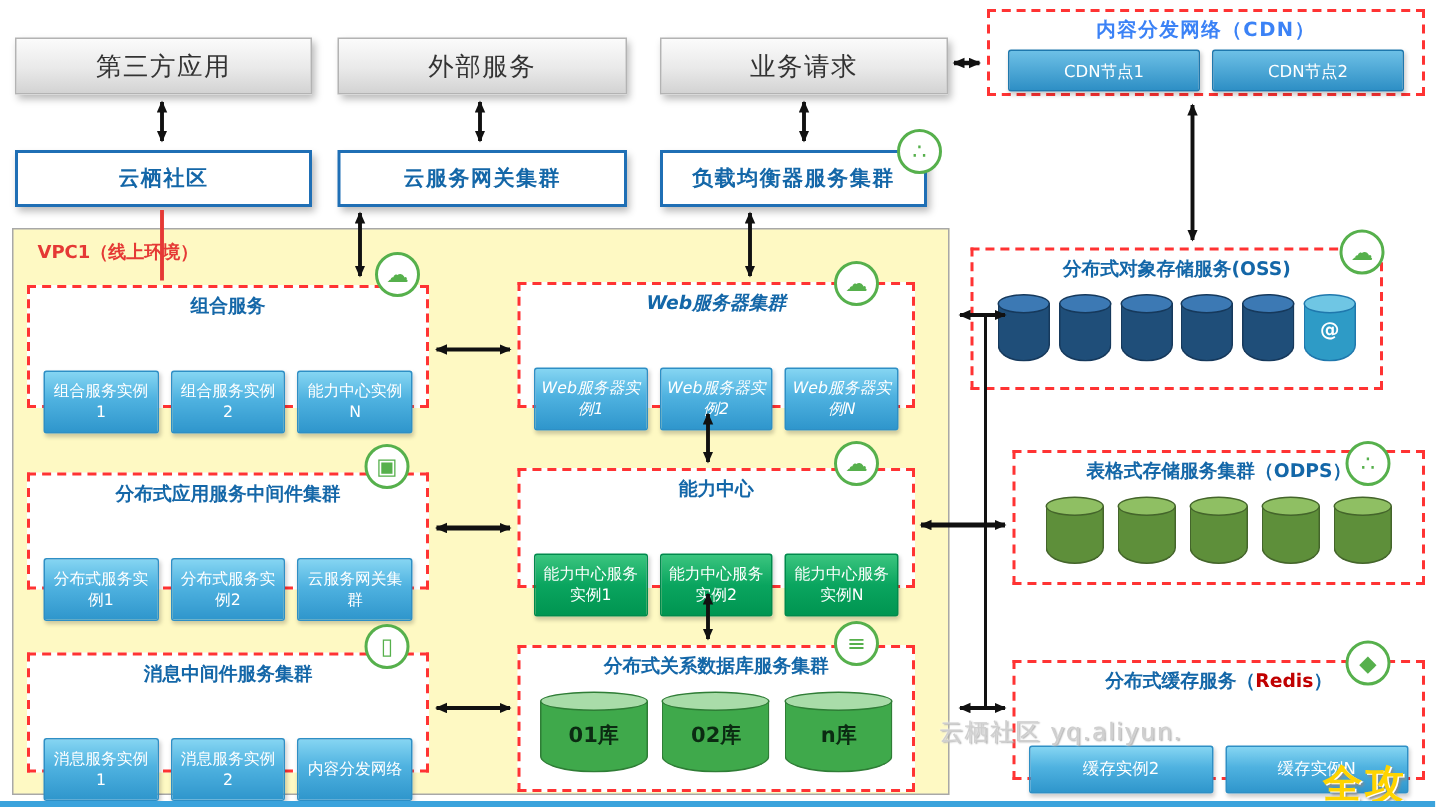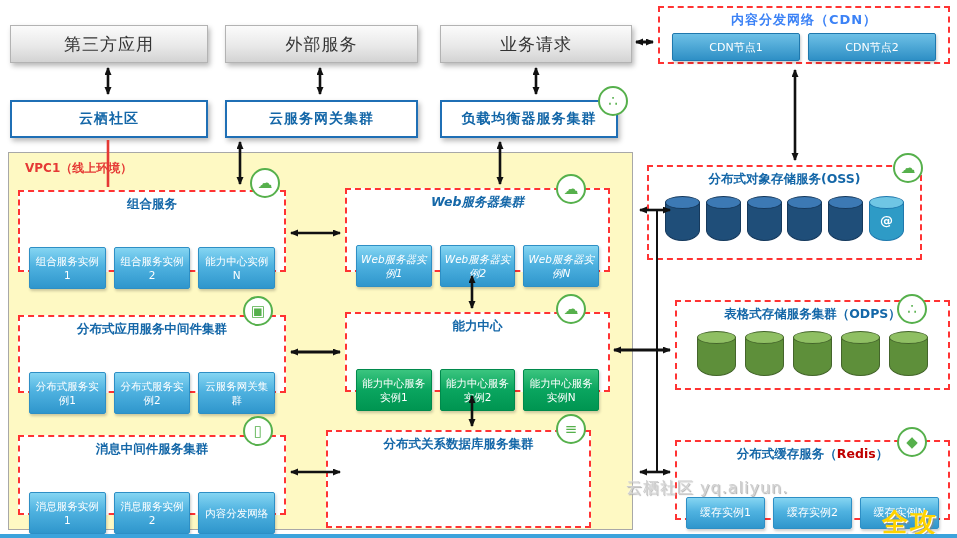--- a/index.html
+++ b/index.html
@@ -181,22 +181,39 @@
         </div>
       <div class="inst green">
           <span>能力中心服务实例2</span>
         </div>
       <div class="inst green">
           <span>能力中心服务实例N</span>
         </div>
     </div>
   </div>
 
-  <div class="group" style="left:326px;top:430px;width:265px;height:98px;">
+  <div class="group" style="left:345px;top:430px;width:265px;height:98px;">
     <div class="gtitle">分布式关系数据库服务集群</div>
+    <div class="grow" style="justify-content:space-around;padding:8px 12px 6px;">
+      <div class="cyl brgreen" style="width:72px;height:54px;">
+        <div class="cyl-top"></div>
+        <div class="cyl-bod"></div>
+        <span class="cyl-label">01库</span>
+      </div>
+      <div class="cyl brgreen" style="width:72px;height:54px;">
+        <div class="cyl-top"></div>
+        <div class="cyl-bod"></div>
+        <span class="cyl-label">02库</span>
+      </div>
+      <div class="cyl brgreen" style="width:72px;height:54px;">
+        <div class="cyl-top"></div>
+        <div class="cyl-bod"></div>
+        <span class="cyl-label">n库</span>
+      </div>
+    </div>
   </div>
 
   <div class="group" style="left:647px;top:165px;width:275px;height:95px;">
     <div class="gtitle">分布式对象存储服务(OSS)</div>
     <div class="grow" style="gap:5px;padding:8px 16px 7px;">
       <div class="cyl dkblue" style="width:35px;height:45px;">
           <div class="cyl-top"></div>
           <div class="cyl-bod"></div>
         </div>
       <div class="cyl dkblue" style="width:35px;height:45px;">
@@ -245,23 +262,20 @@
       <div class="cyl mdgreen" style="width:39px;height:45px;">
           <div class="cyl-top"></div>
           <div class="cyl-bod"></div>
         </div>
     </div>
   </div>
 
   <div class="group" style="left:675px;top:440px;width:275px;height:80px;">
     <div class="gtitle"><span>分布式缓存服务（</span><span class="accent">Redis</span><span>）</span></div>
     <div class="grow">
-      <div class="inst short">
-          <span>缓存实例1</span>
-        </div>
       <div class="inst short">
           <span>缓存实例2</span>
         </div>
       <div class="inst short">
           <span>缓存实例N</span>
         </div>
     </div>
   </div>
 
   <svg class="arrows" width="957" height="538" viewBox="0 0 957 538">

